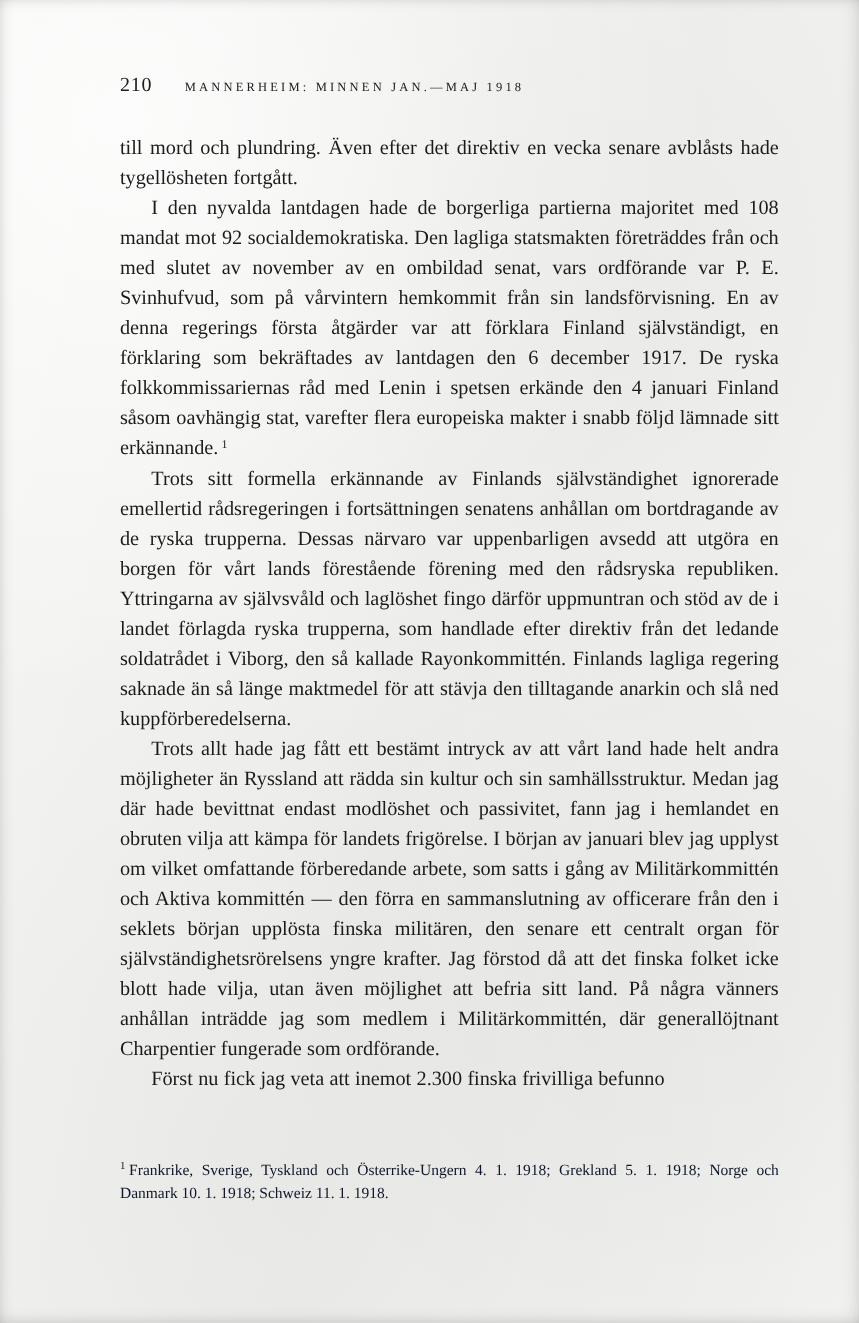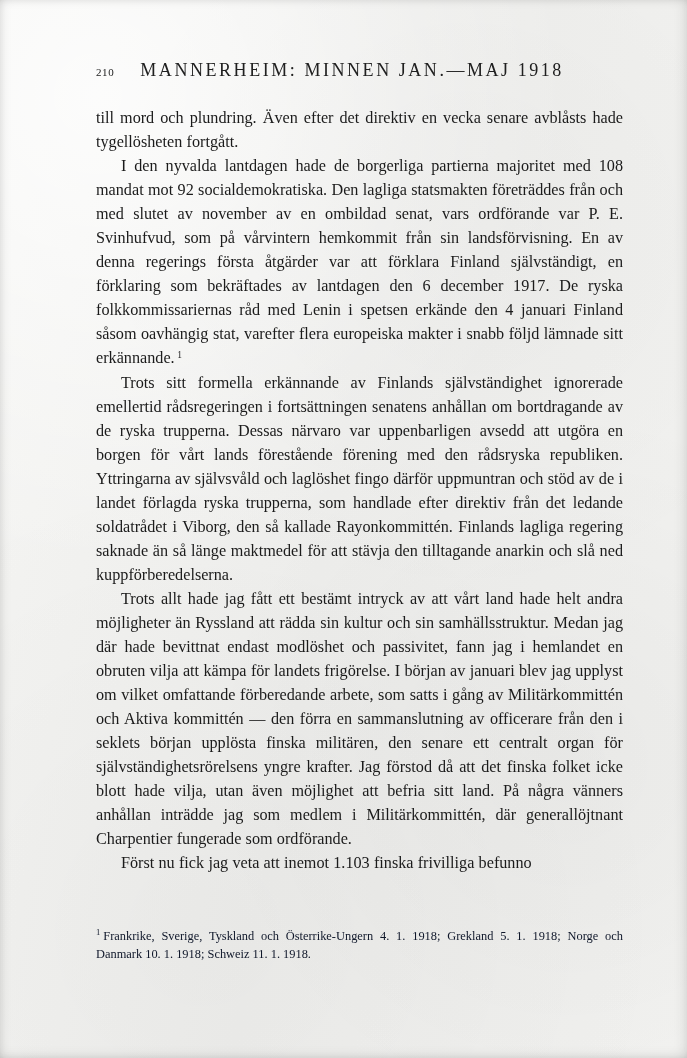--- a/index.html
+++ b/index.html
@@ -55,27 +55,27 @@
     left: 96px;
     top: 60px;
     width: 528px;
     height: 22px;
     display: flex;
     align-items: baseline;
     font-size: 13.5px;
     color: #202020;
   }
   .folio {
-    font-size: 11px;
+    font-size: 16px;
     letter-spacing: 0.6px;
     margin-right: 26px;
     font-variant-numeric: oldstyle-nums;
   }
   .head-title {
-    font-size: 18px;
+    font-size: 10px;
     letter-spacing: 2.55px;
     white-space: nowrap;
   }
 
   
   .textblock {
     position: absolute;
     left: 96px;
     top: 106px;
     width: 527px;
@@ -135,21 +135,21 @@
   <div class="running-head">
     <span class="folio">210</span>
     <span class="head-title">MANNERHEIM: MINNEN JAN.—MAJ 1918</span>
   </div>
 
   <div class="textblock">
     <p class="para">till mord och plundring. Även efter det direktiv en vecka senare avblåsts hade tygellösheten fortgått.</p>
     <p class="para indent"><span>I den nyvalda lantdagen hade de borgerliga partierna majoritet med 108 mandat mot 92 socialdemokratiska. Den lagliga statsmakten företräddes från och med slutet av november av en ombildad senat, vars ordförande var P. E. Svinhufvud, som på vårvintern hemkommit från sin landsförvisning. En av denna regerings första åtgärder var att förklara Finland självständigt, en förklaring som bekräftades av lantdagen den 6 december 1917. De ryska folkkommissariernas råd med Lenin i spetsen erkände den 4 januari Finland såsom oavhängig stat, varefter flera europeiska makter i snabb följd lämnade sitt erkännande.</span><sup class="fn-ref">1</sup></p>
     <p class="para indent">Trots sitt formella erkännande av Finlands självständighet ignorerade emellertid rådsregeringen i fortsättningen senatens anhållan om bortdragande av de ryska trupperna. Dessas närvaro var uppenbarligen avsedd att utgöra en borgen för vårt lands förestående förening med den rådsryska republiken. Yttringarna av självsvåld och laglöshet fingo därför uppmuntran och stöd av de i landet förlagda ryska trupperna, som handlade efter direktiv från det ledande soldatrådet i Viborg, den så kallade Rayonkommittén. Finlands lagliga regering saknade än så länge maktmedel för att stävja den tilltagande anarkin och slå ned kuppförberedelserna.</p>
     <p class="para indent">Trots allt hade jag fått ett bestämt intryck av att vårt land hade helt andra möjligheter än Ryssland att rädda sin kultur och sin samhällsstruktur. Medan jag där hade bevittnat endast modlöshet och passivitet, fann jag i hemlandet en obruten vilja att kämpa för landets frigörelse. I början av januari blev jag upplyst om vilket omfattande förberedande arbete, som satts i gång av Militärkommittén och Aktiva kommittén — den förra en sammanslutning av officerare från den i seklets början upplösta finska militären, den senare ett centralt organ för självständighetsrörelsens yngre krafter. Jag förstod då att det finska folket icke blott hade vilja, utan även möjlighet att befria sitt land. På några vänners anhållan inträdde jag som medlem i Militärkommittén, där generallöjtnant Charpentier fungerade som ordförande.</p>
-    <p class="para indent">Först nu fick jag veta att inemot 1.103 finska frivilliga befunno</p>
+    <p class="para indent">Först nu fick jag veta att inemot 2.300 finska frivilliga befunno</p>
   </div>
 
   <div class="footnote">
     <span class="fn-first-line"></span><sup class="fn-mark">1</sup><span>Frankrike, Sverige, Tyskland och Österrike-Ungern 4. 1. 1918; Grekland 5. 1. 1918; Norge och Danmark 10. 1. 1918; Schweiz 11. 1. 1918.</span>
   </div>
 
 </div>
 
 <div class="edge-shade"></div>
 

